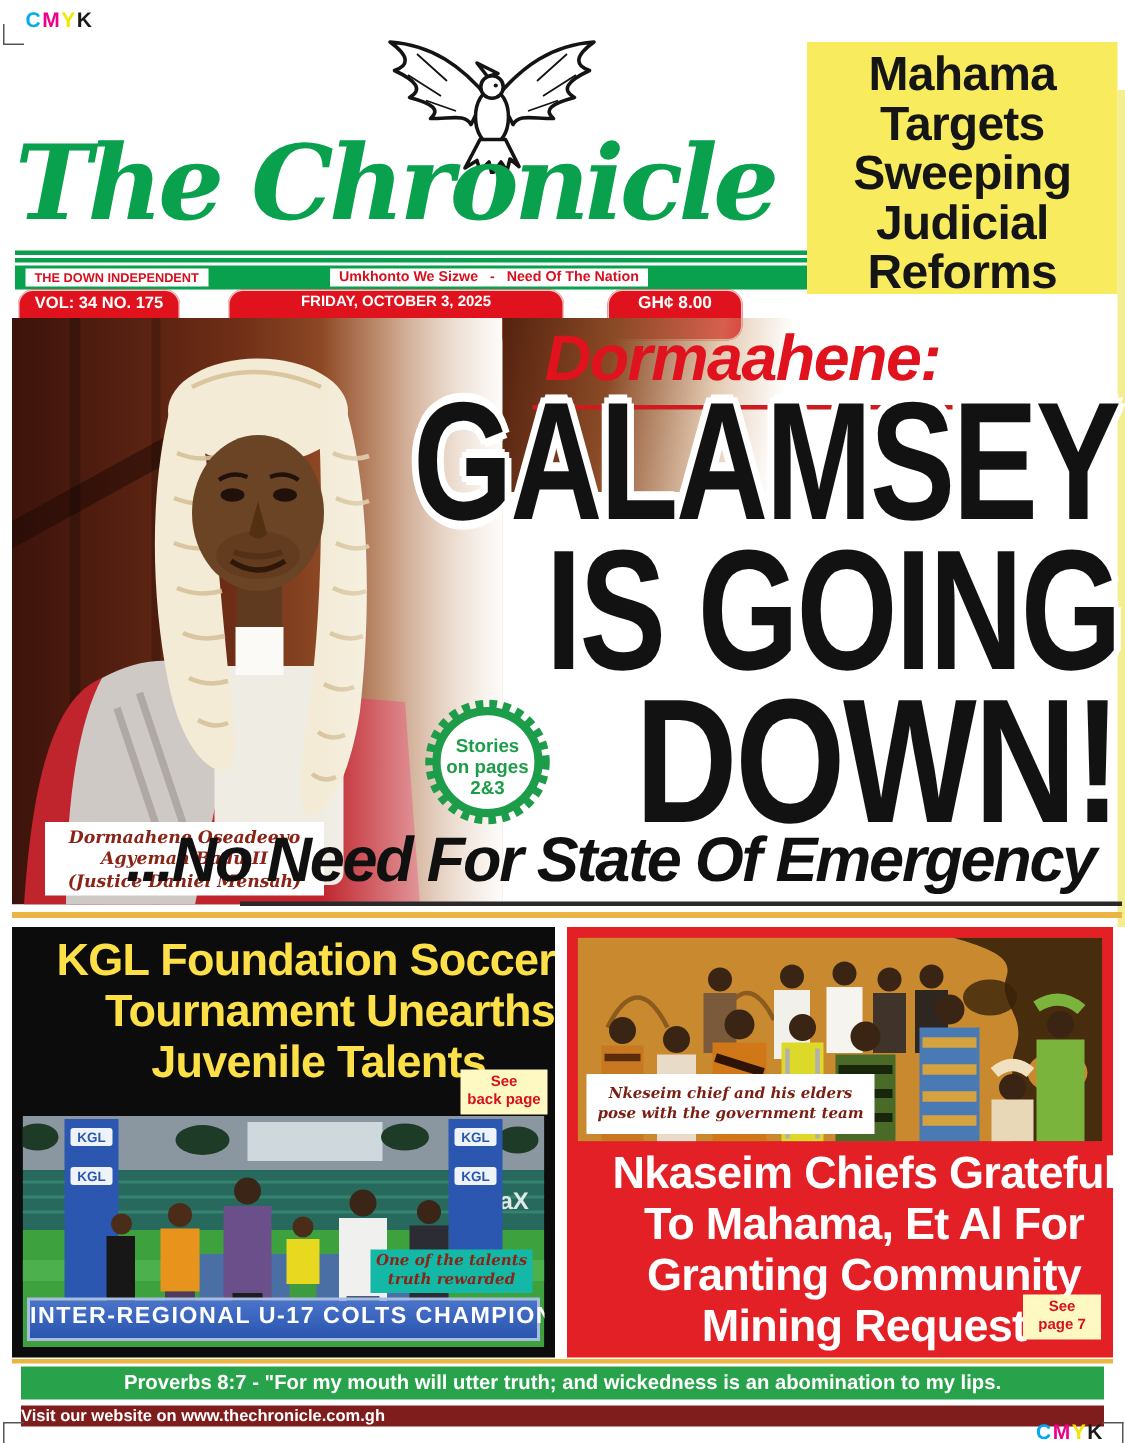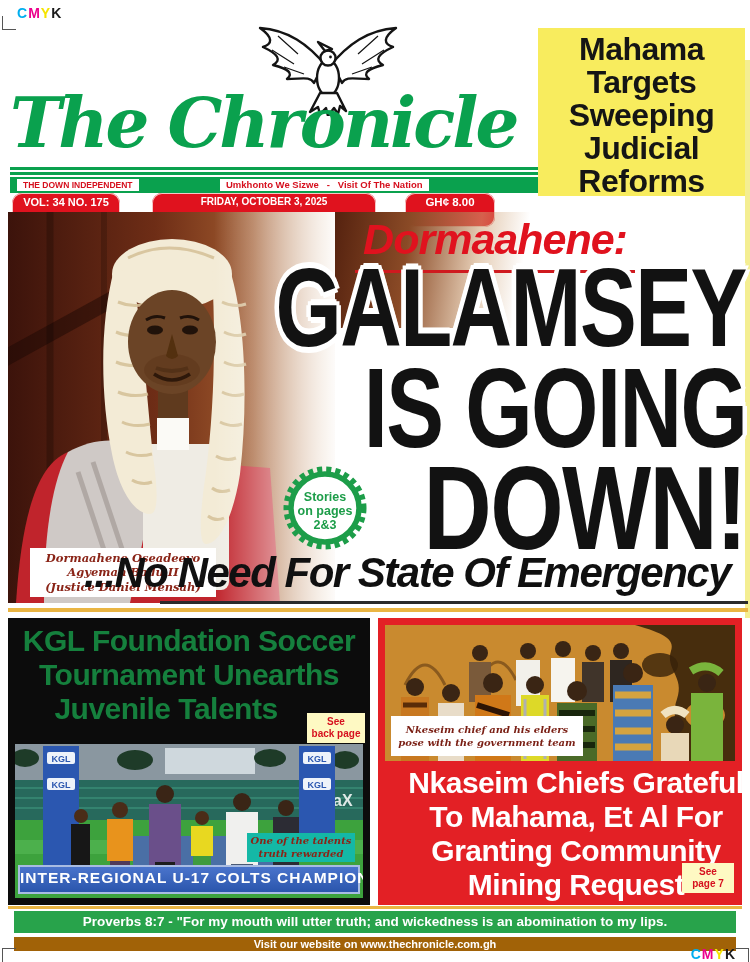--- a/index.html
+++ b/index.html
@@ -56,21 +56,21 @@
   .cap-judge{left:30px;top:548px;width:186px;background:#fff;padding:3px 4px;z-index:5;
              font-family:"DejaVu Serif",serif;font-style:italic;font-weight:bold;
              font-size:11.5px;line-height:1.25;color:#8a2417;text-align:center;box-sizing:border-box;}
   .subhead{left:84px;top:549px;white-space:nowrap;font-size:42px;font-weight:bold;
            font-style:italic;color:#101010;letter-spacing:-1.5px;z-index:6;}
   .rule-bk{left:160px;top:601px;width:588px;height:3px;background:#2a2a2a;}
   .rule-gd{left:8px;top:608px;width:740px;height:4px;background:#eab543;}
 
   
   .story-l{left:8px;top:618px;width:362px;height:287px;background:#0c0c0c;}
-  .sl-h{margin-top:6px;text-align:center;color:#15803d;font-weight:bold;font-size:30px;
+  .sl-h{margin-top:6px;text-align:right;color:#fde047;font-weight:bold;font-size:30px;
         line-height:1.13;letter-spacing:-0.5px;}
   .badge-yel{position:absolute;background:#fef9c3;color:#d6101e;font-weight:bold;
              font-size:10px;line-height:1.2;text-align:center;padding:3px 4px;}
   .bl-badge{right:5px;top:95px;width:50px;}
   .photo-l{position:absolute;left:7px;top:126px;width:348px;height:154px;overflow:hidden;}
   .banner{position:absolute;left:3px;right:3px;bottom:4px;height:25px;
           background:linear-gradient(#4a74cc,#2a55ac);border:2px solid #a8bce2;
           color:#fff;font-weight:bold;font-size:15.5px;text-align:center;line-height:21px;
           letter-spacing:1px;white-space:nowrap;}
   .cap-soccer{position:absolute;right:8px;bottom:36px;width:104px;background:#14b8a6;
@@ -85,22 +85,22 @@
               font-size:10px;line-height:1.3;color:#7a1f14;text-align:center;padding:7px 2px;}
   .sr-h{margin-top:148px;text-align:center;color:#fff;font-weight:bold;font-size:30px;
         line-height:1.13;letter-spacing:-0.5px;}
   .sr-h-wrap{position:absolute;left:16px;top:0;width:100%;}
   .br-badge{right:8px;bottom:12px;width:44px;}
 
   
   .rule-gd2{left:8px;top:906px;width:734px;height:3px;background:#eab543;}
   .proverb{left:14px;top:911px;width:722px;height:22px;background:#28a34b;color:#fff;
            font-weight:bold;font-size:13.5px;text-align:center;line-height:22px;white-space:nowrap;}
-  .website{left:14px;top:937px;width:722px;height:14px;background:#a16207;color:#fff;
-           font-weight:bold;font-size:11px;text-align:center;line-height:14px;}
+  .website{left:14px;top:937px;width:722px;height:14px;background:#7f1d1d;color:#fff;
+           font-weight:bold;font-size:11px;text-align:left;line-height:14px;}
   .cmyk-b{right:14px;top:946px;text-align:right;}
 </style>
 </head>
 <body>
 
 <div class="page">
 
   <div class="abs cmyk" style="left:17px;top:5px;">
     <span class="c0">C</span><span class="c1">M</span><span class="c2">Y</span><span class="c3">K</span>
   </div>
@@ -122,21 +122,21 @@
     <circle cx="82.5" cy="43" r="1.4" fill="#141414"></circle>
   </svg>
   <div class="abs title">The Chronicle</div>
   <div class="abs rules"></div>
 
   <div class="abs greenbar">
     <span class="wbox l">THE DOWN INDEPENDENT</span>
     <span class="wbox c">
       <span>Umkhonto We Sizwe</span>
       &nbsp;&nbsp;<span>-</span>&nbsp;&nbsp;
-      <span>Visit Of The Nation</span>
+      <span>Need Of The Nation</span>
     </span>
   </div>
 
   <div class="pill vol">VOL: 34 NO. 175</div>
   <div class="pill date">FRIDAY, OCTOBER 3, 2025</div>
   <div class="pill price">GH¢ 8.00</div>
 
   <div class="abs teaser">
     <span>Mahama Targets Sweeping Judicial Reforms</span>
   </div>

